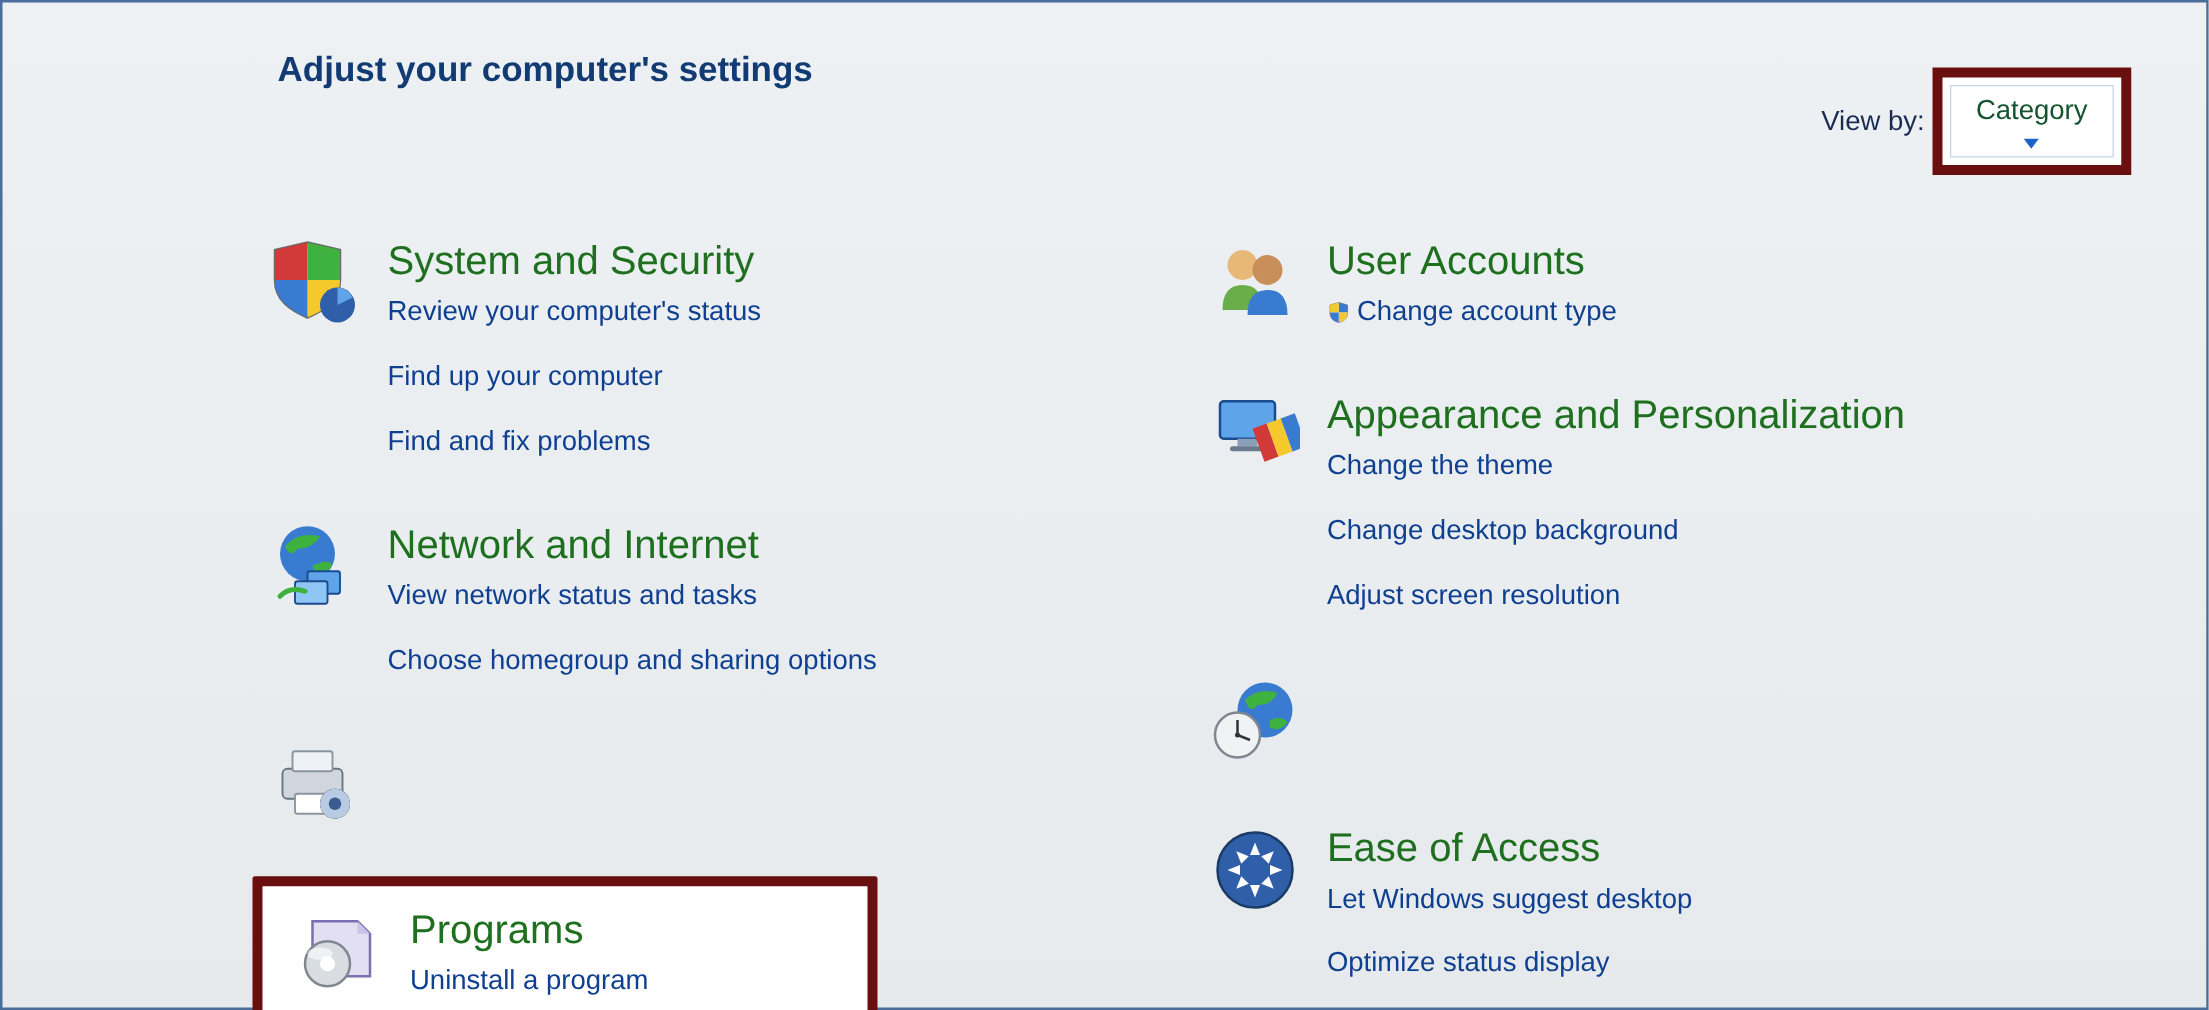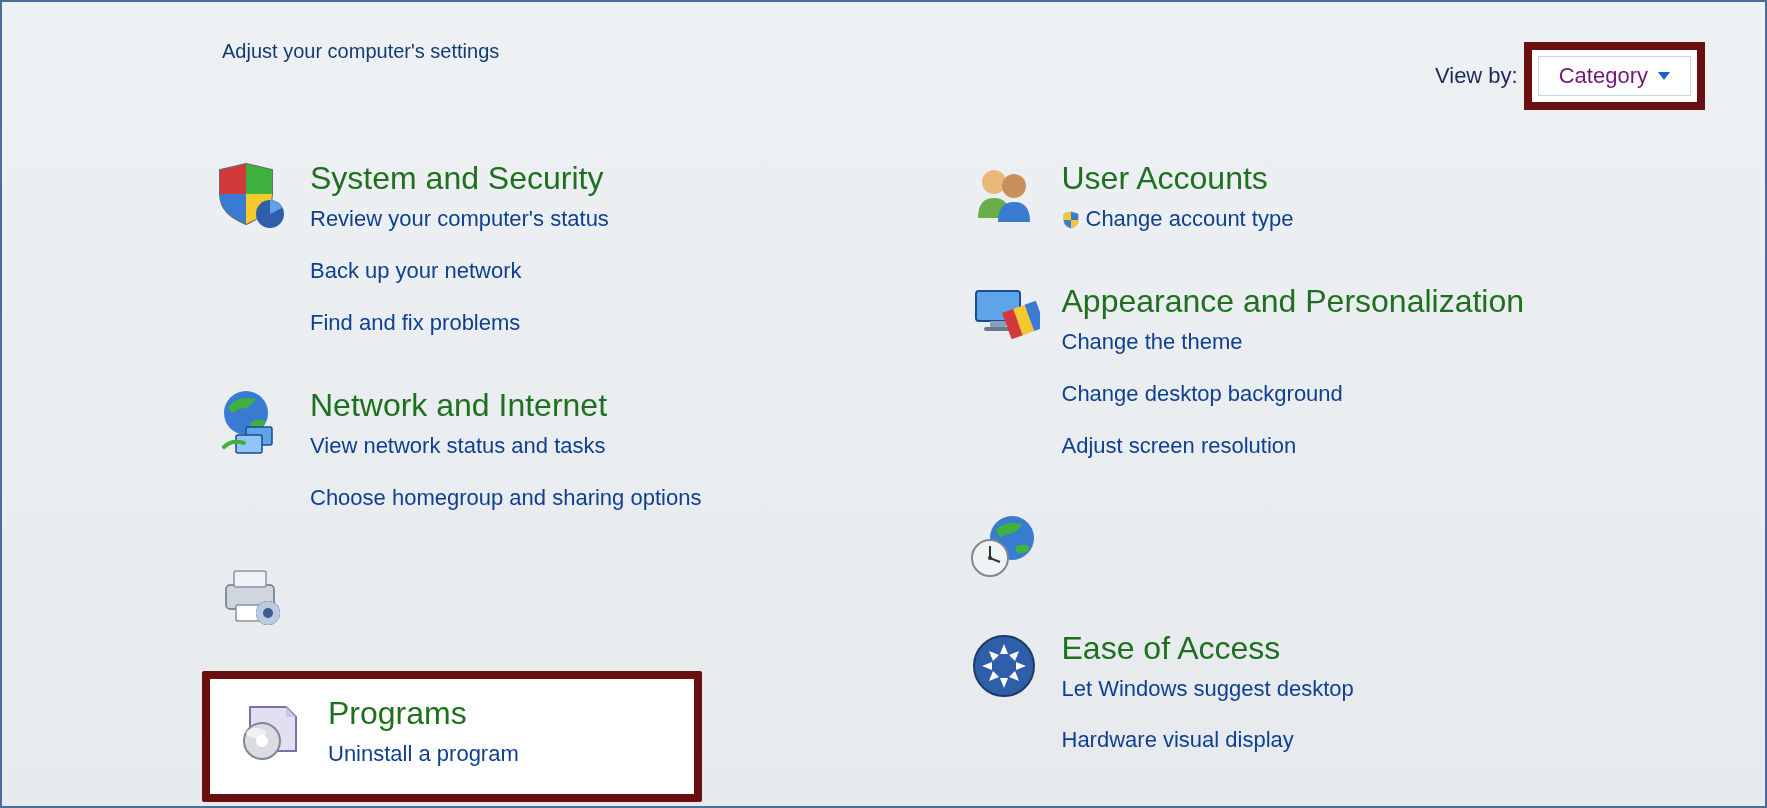--- a/index.html
+++ b/index.html
@@ -23,49 +23,50 @@
     display: flex;
     align-items: flex-start;
     justify-content: space-between;
     margin-left: 180px;
     margin-right: 20px;
     margin-top: 18px;
     margin-bottom: 40px;
   }
   .page-title {
     color: #123b73;
-    font-size: 20px;
-    font-weight: 400;
+    font-size: 28px;
+    font-weight: 700;
   }
   .view-by-wrap {
     display: flex;
     align-items: center;
     gap: 6px;
-    margin-top: 2px;
+    margin-top: 14px;
   }
   .view-by-label {
     font-size: 22px;
     color: #1a2c53;
   }
   .view-by-box-outer {
     background: #fff;
     padding: 6px;
     border: 8px solid #6a0f0f;
     display: inline-block;
   }
   .view-by-button {
     display: inline-flex;
     align-items: center;
     gap: 10px;
     border: 1px solid #c4d6ea;
     padding: 6px 20px;
-    color: #701a75;
+    color: #14532d;
     font-size: 22px;
     background: #fff;
     cursor: pointer;
+    flex-direction: column;
   }
   .view-by-button .tri {
     width: 0; height: 0;
     border-left: 6px solid transparent;
     border-right: 6px solid transparent;
     border-top: 8px solid #1d62c7;
   }
 
   .columns {
     display: flex;
@@ -163,21 +164,21 @@
             <path d="M30 34 L56 34 C56 50 44 58 30 64 Z" fill="#f5c92b"></path>
             <path d="M30 34 L4 34 C4 50 16 58 30 64 Z" fill="#3a7bd2"></path>
             <circle cx="54" cy="54" r="14" fill="#2f5fa8"></circle>
             <path d="M54 54 L54 40 A14 14 0 0 1 66 48 Z" fill="#5fa4e8"></path>
           </svg>
         </div>
         <div class="cat-body">
           <div class="cat-title">System and Security</div>
           <div class="cat-links">
             <span class="cat-link">Review your computer's status</span>
-            <span class="cat-link">Back up your network</span>
+            <span class="cat-link">Find up your computer</span>
             <span class="cat-link">Find and fix problems</span>
           </div>
         </div>
       </div>
 
       <div class="cat">
         <div class="cat-icon">
           <svg width="72" height="72" viewBox="0 0 72 72">
             <circle cx="30" cy="26" r="22" fill="#3a7bd2"></circle>
             <path d="M12 20 Q22 8 40 12 Q34 22 22 22 Q16 30 12 20 Z" fill="#3fb13f"></path>
@@ -310,20 +311,20 @@
               <path d="M51 51 L41 47 L47 41 Z"></path>
               <path d="M51 21 L47 31 L41 25 Z"></path>
               <path d="M21 51 L25 41 L31 47 Z"></path>
             </g>
           </svg>
         </div>
         <div class="cat-body">
           <div class="cat-title">Ease of Access</div>
           <div class="cat-links">
             <span class="cat-link">Let Windows suggest desktop</span>
-            <span class="cat-link">Hardware visual display</span>
+            <span class="cat-link">Optimize status display</span>
           </div>
         </div>
       </div>
 
     </div>
   </div>
 </div>
 
 </body></html>

